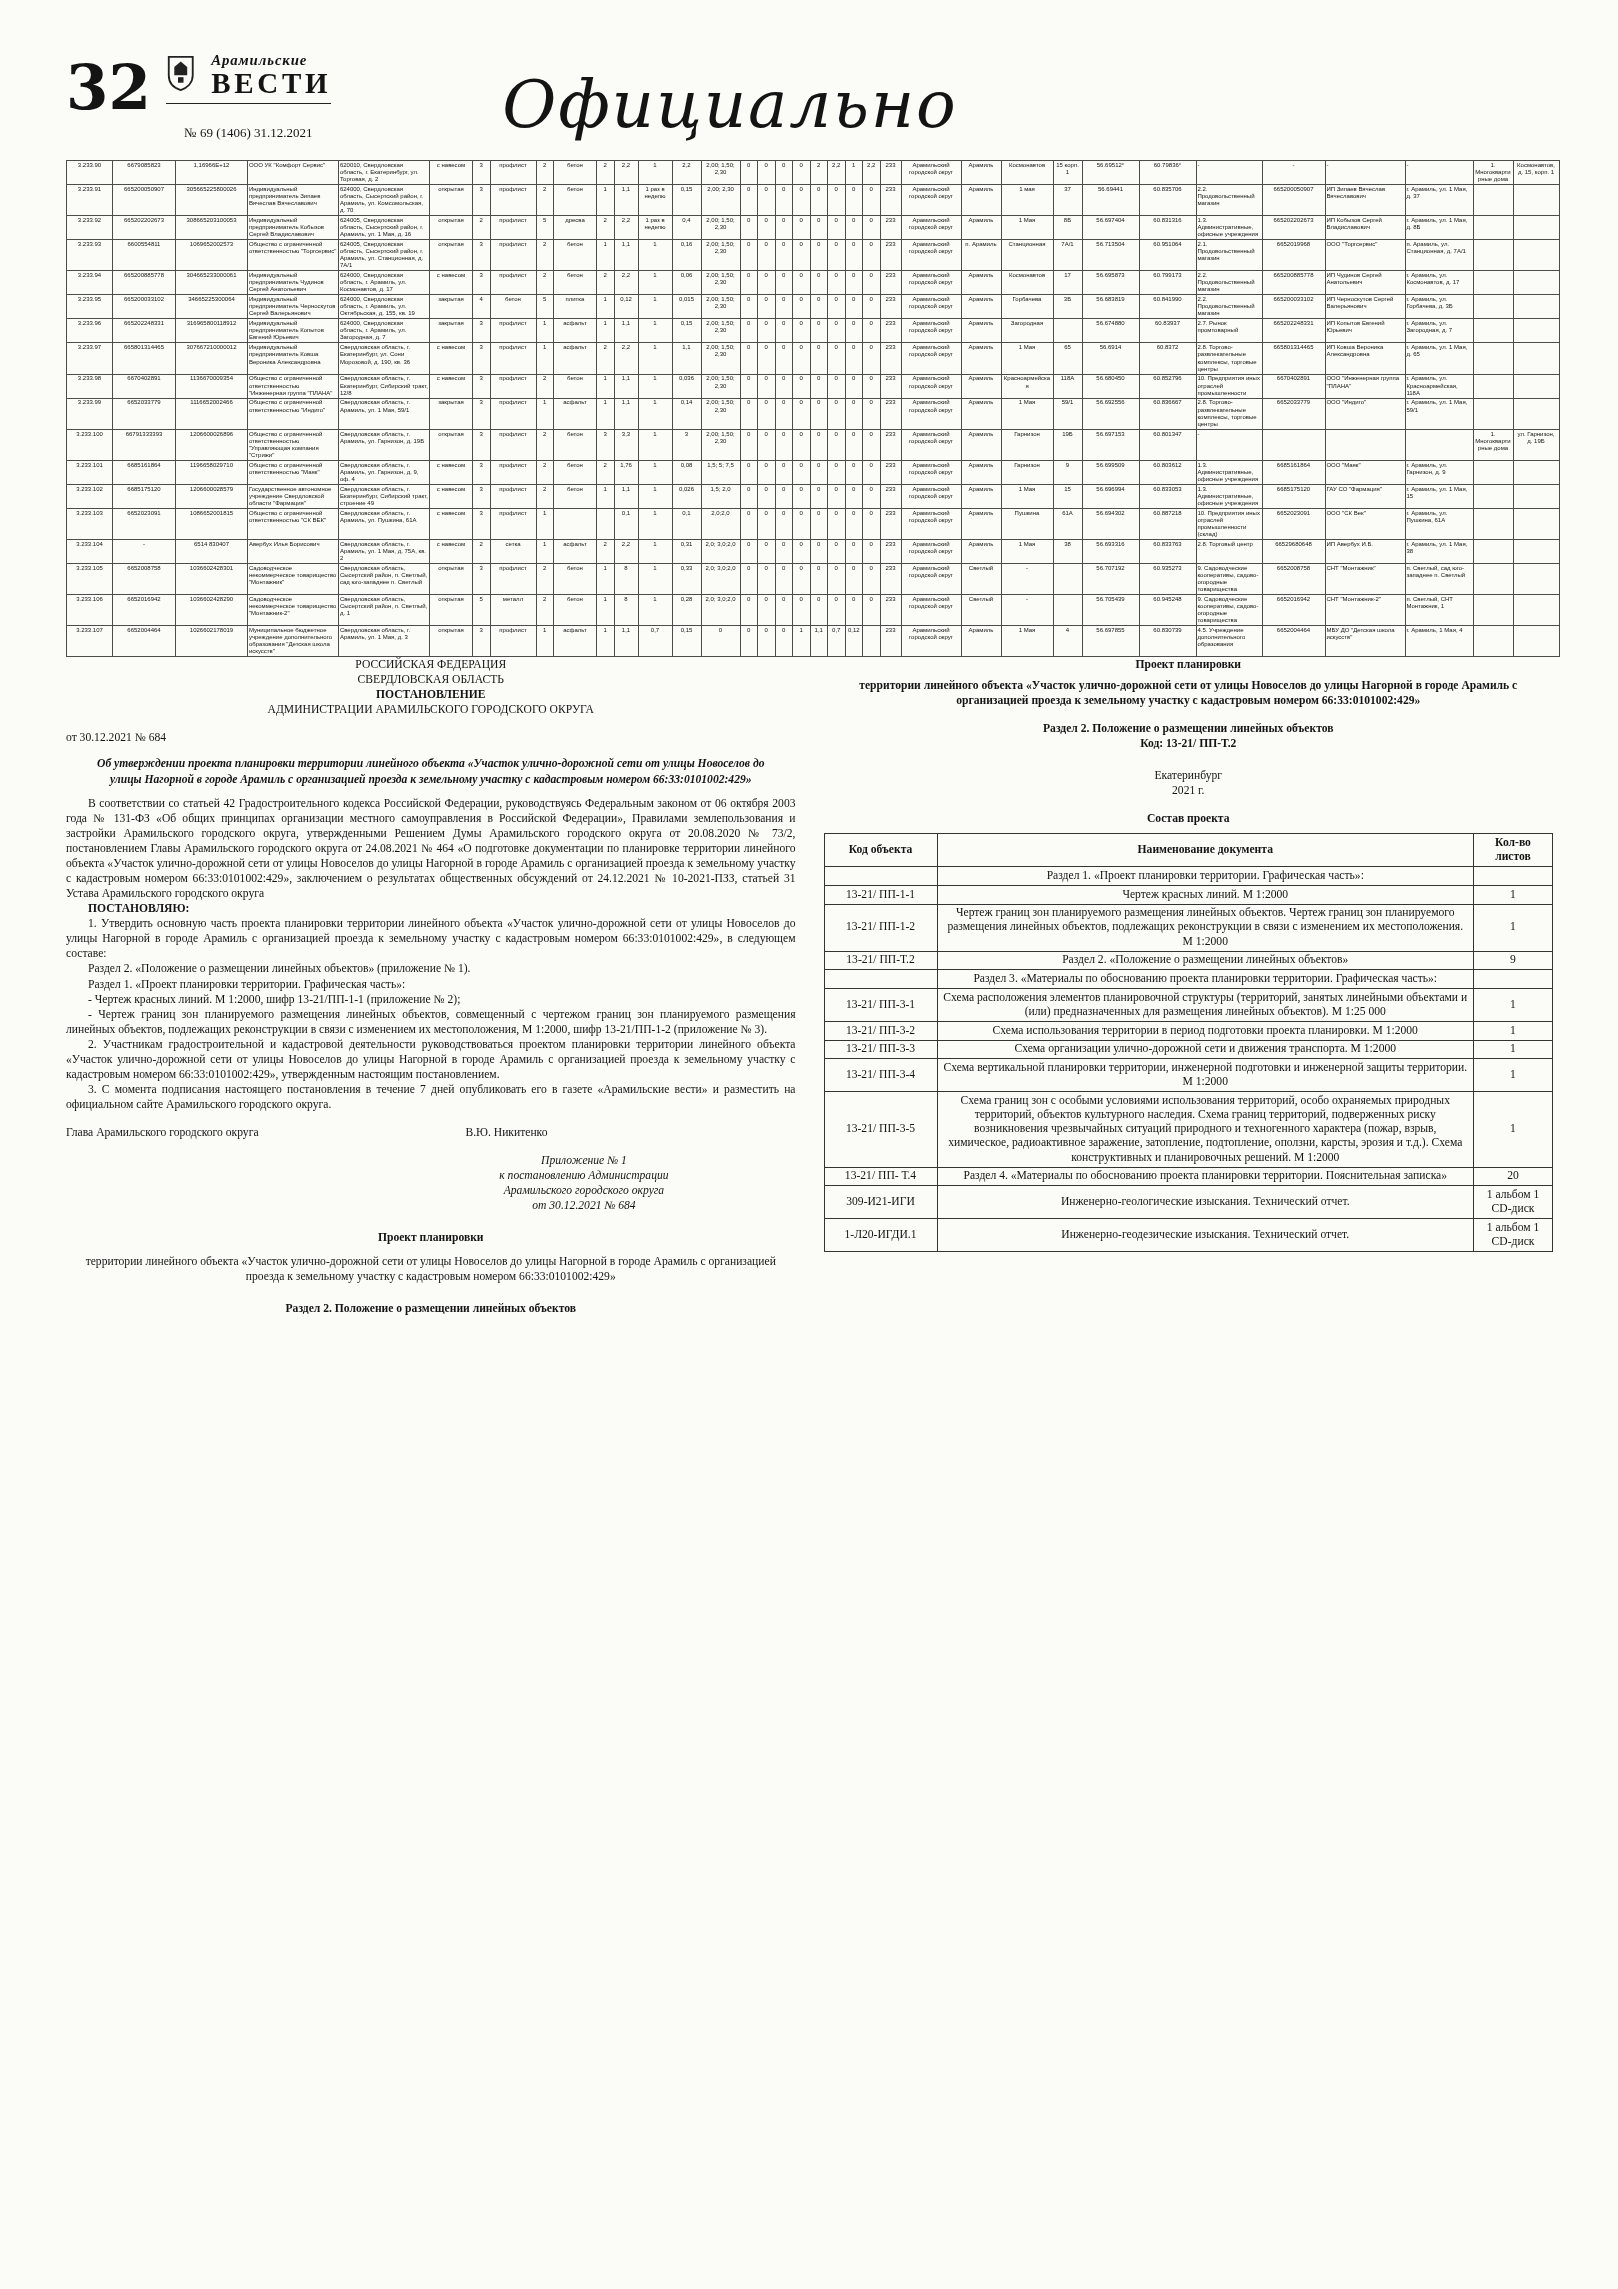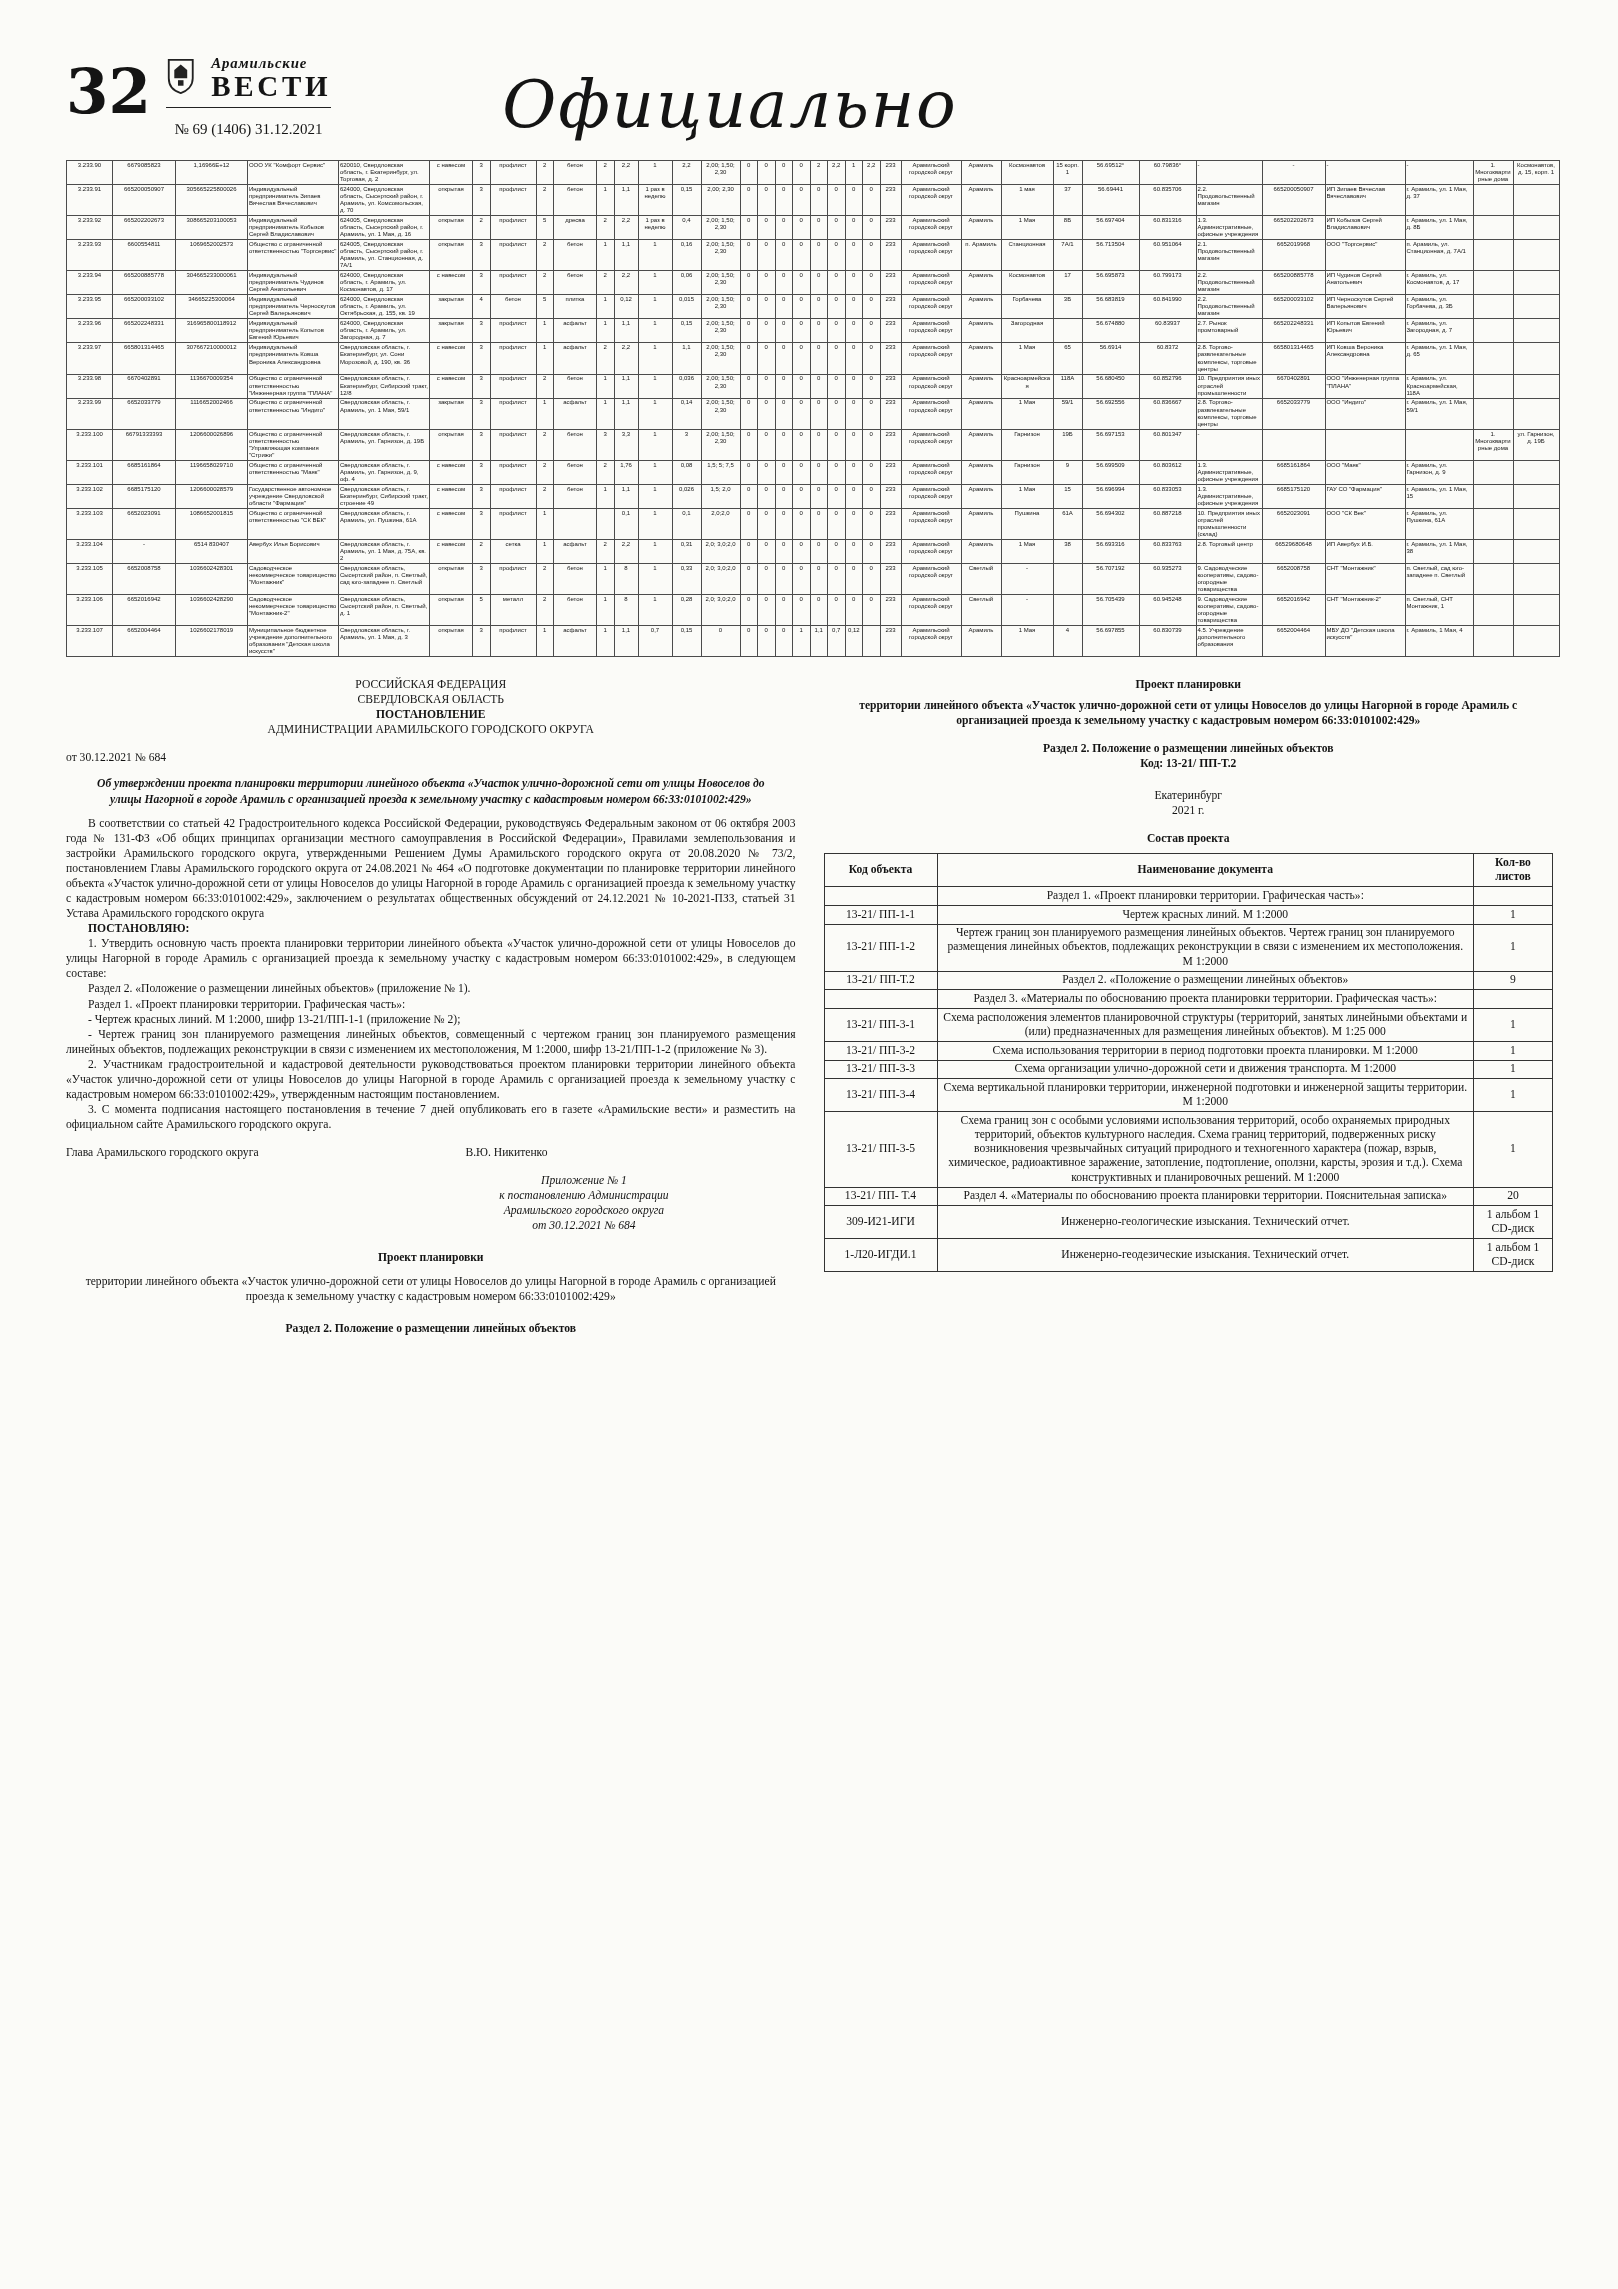--- a/index.html
+++ b/index.html
@@ -9,35 +9,35 @@
 
   
   .masthead{display:flex;align-items:center;height:109px;}
   .mast-left{display:flex;align-items:flex-start;}
   .page-num{font-family:"DejaVu Serif",serif;font-weight:bold;font-size:61px;line-height:.95;margin-top:7.4px;}
   .brand{margin-left:14.8px;}
   .brand-top{display:flex;align-items:center;gap:16px;}
   .brand-text{display:flex;flex-direction:column;}
   .brand-small{font-size:14.8px;font-style:italic;font-weight:bold;letter-spacing:0.9px;}
   .brand-big{font-size:29px;font-weight:bold;letter-spacing:3.7px;line-height:1.02;font-family:"Liberation Serif",serif;}
-  .issue{border-top:1.8px solid #222;margin-top:4.6px;padding-top:13px;font-size:15px;text-align:center;}
+  .issue{border-top:1.8px solid #222;margin-top:4.6px;padding-top:21px;font-size:13px;text-align:center;}
   .section-title{font-family:"DejaVu Serif",serif;font-style:italic;font-size:66px;line-height:1;
                  margin-left:171px;margin-top:16.6px;letter-spacing:1.8px;}
 
   
   table.registry{border-collapse:collapse;table-layout:fixed;width:100%;margin-top:9.2px;
                  font-family:"Liberation Sans",sans-serif;font-size:6px;}
   table.registry td{border:0.9px solid #4c4c4c;padding:0.9px;vertical-align:top;text-align:center;
                     line-height:1.18;word-wrap:break-word;overflow:hidden;}
   table.registry td:nth-child(4),table.registry td:nth-child(5),
   table.registry td:nth-child(31),table.registry td:nth-child(33),
   table.registry td:nth-child(34){text-align:left;}
 
   
-  .columns{display:flex;gap:28px;margin-top:20px;}
+  .columns{display:flex;gap:28px;}
   .col{flex:1;width:0;font-size:11.6px;line-height:1.3;text-align:justify;}
   .c-center{text-align:center;}
   .bold{font-weight:bold;}
   .subject{font-weight:bold;font-style:italic;text-align:center;width:94%;margin:11px auto 9.2px;}
   .para{text-indent:22px;margin:0;}
   p.para{margin:0;}
   .mt6{margin-top:5.5px;} .mt10{margin-top:9.2px;} .mt14{margin-top:13px;} .mt18{margin-top:16.6px;}
   .signature{display:flex;justify-content:space-between;width:66%;margin-top:13px;}
   .appendix{width:58%;margin-left:42%;text-align:center;margin-top:13px;font-style:italic;}
   .appendix p{margin:0;}

